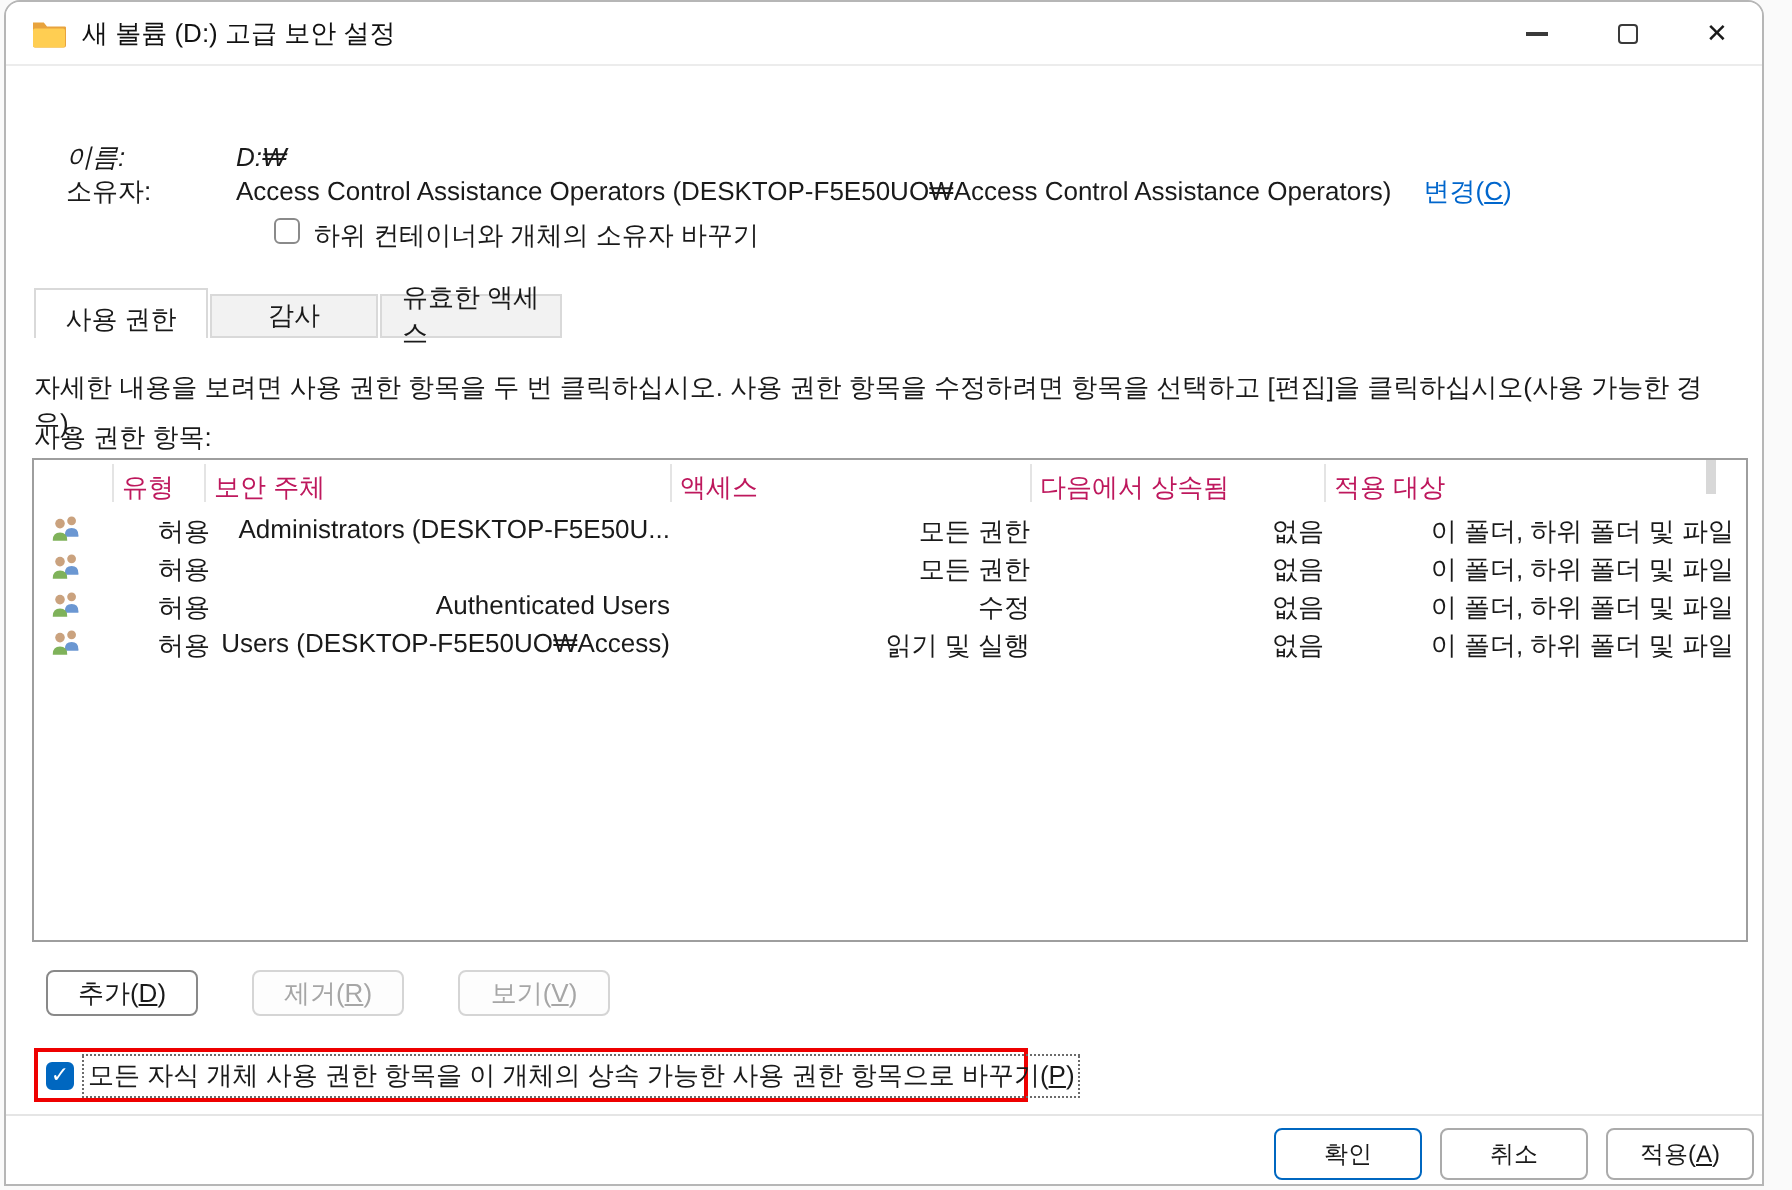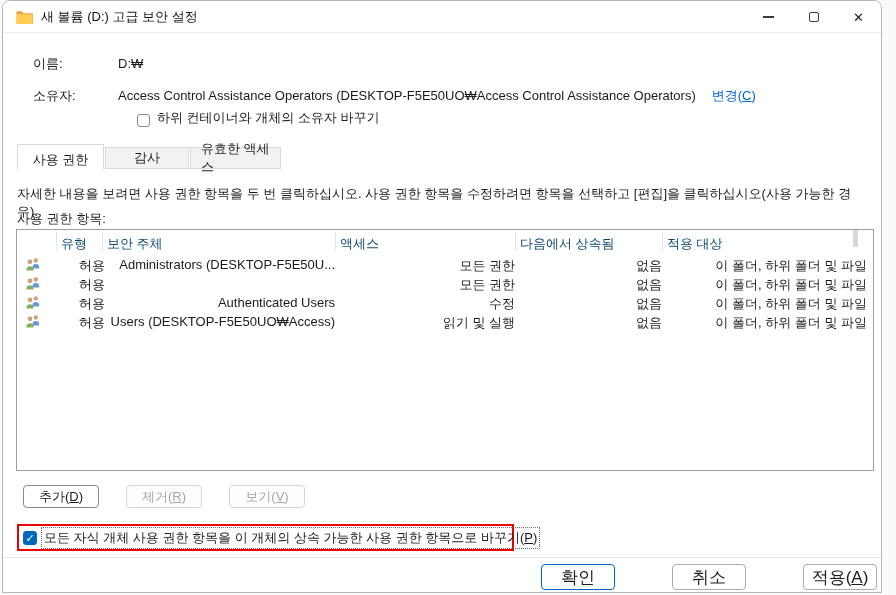--- a/index.html
+++ b/index.html
@@ -27,25 +27,25 @@
   .titlebar .title { margin-left: 8px; font-size: 13px; color: #111; }
   .controls { position: absolute; right: 0; top: 0; height: 32px; display: flex; }
   .ctrl { width: 45px; height: 32px; display: flex; align-items: center; justify-content: center; cursor: default; }
   .min-glyph { width: 11px; height: 1.4px; background: #3a3a3a; display: block; }
   .max-glyph { width: 10px; height: 10px; border: 1.4px solid #3a3a3a; border-radius: 2px; display: block; }
   .close-glyph { font-size: 13px; color: #1a1a1a; }
 
   
   .row { position: absolute; left: 30px; white-space: nowrap; }
   .row .lbl { display: inline-block; width: 85px; }
-  .row-name  { top: 54px; }
+  .row-name  { top: 69px; font-style: italic; }
   .row-owner { top: 86px; }
   .link { color: #0066CC; margin-left: 16px; cursor: pointer; }
   .key { text-decoration: underline; }
-  .row-ownercb { position: absolute; left: 115px; top: 108px; display: flex; align-items: flex-end; padding-left: 19px; }
+  .row-ownercb { position: absolute; left: 115px; top: 108px; display: flex; align-items: flex-start; padding-left: 19px; }
   .cb-empty { width: 13px; height: 13px; border: 1px solid #8a8a8a; border-radius: 3px; background: #fff; margin-right: 7px; }
 
   
   .tabs { position: absolute; left: 14px; top: 143px; display: flex; align-items: flex-end; }
   .tab {
     height: 22px; padding: 0 10px; display: flex; align-items: center; justify-content: center;
     background: #f2f2f2; border: 1px solid #d9d9d9; margin-right: 1px;
   }
   .tab.active {
     height: 25px; background: #fff; border-bottom: none; position: relative; z-index: 2; align-items: flex-end;
@@ -57,21 +57,21 @@
   
   .desc { position: absolute; left: 14px; top: 184px; right: 14px; }
   .entries-label { position: absolute; left: 14px; top: 209px; }
 
   
   .table {
     position: absolute; left: 13px; top: 228px; width: 858px; height: 242px;
     border: 1px solid #9e9e9e; background: #fff;
   }
   .thead { position: absolute; left: 0; top: 0; right: 0; height: 24px; }
-  .th { position: absolute; top: 5px; color: #0c4a6e; white-space: nowrap; }
+  .th { position: absolute; top: 5px; color: #be185d; white-space: nowrap; }
   .th-type { left: 44px; } .th-principal { left: 90px; } .th-access { left: 323px; }
   .th-inherited { left: 503px; } .th-applies { left: 650px; }
   .colsep { position: absolute; top: 2px; width: 1px; height: 19px; background: #e4e4e4; }
   .grip { position: absolute; left: 836px; top: 0; width: 5px; height: 17px; background: #d8d8d8; }
   .trow { position: absolute; left: 0; right: 0; height: 19px; }
   .trow .icon { position: absolute; left: 8px; top: 2px; width: 16px; height: 15px; }
   .cell { position: absolute; top: 2px; white-space: nowrap; overflow: hidden; text-align: right; }
   .c-type { left: 44px; width: 44px; } .c-principal { left: 90px; width: 228px; }
   .c-access { left: 323px; width: 175px; } .c-inherited { left: 503px; width: 142px; }
   .c-applies { left: 650px; width: 200px; }
@@ -96,21 +96,21 @@
     width: 14px; height: 14px; border-radius: 3px; background: #0067C0; border: 1px solid #0067C0;
     color: #fff; font-size: 11px; line-height: 12px; text-align: center; margin-right: 4px; flex: 0 0 auto;
   }
   .redbox .cb-label { border: 1px dotted #6b6b6b; padding: 1px 2px; white-space: nowrap; }
 
   
   .footer-sep { position: absolute; left: 0; right: 0; top: 556px; height: 1px; background: #e5e5e5; }
   .footer { position: absolute; right: 4px; top: 563px; display: flex; gap: 9px; }
   .fbtn {
     width: 74px; height: 26px; background: #fff; border: 1px solid #ababab; border-radius: 4px;
-    font-size: 17px; color: #1a1a1a; display: flex; align-items: center; justify-content: center; cursor: default; margin-left: 48px;
+    font-size: 12px; color: #1a1a1a; display: flex; align-items: center; justify-content: center; cursor: default;
   }
   .fbtn.default { border: 1px solid #0067C0; }
 </style>
 </head>
 <body>
 
 <div class="window">
 
   <div class="titlebar">
     <span class="folder-icon">

